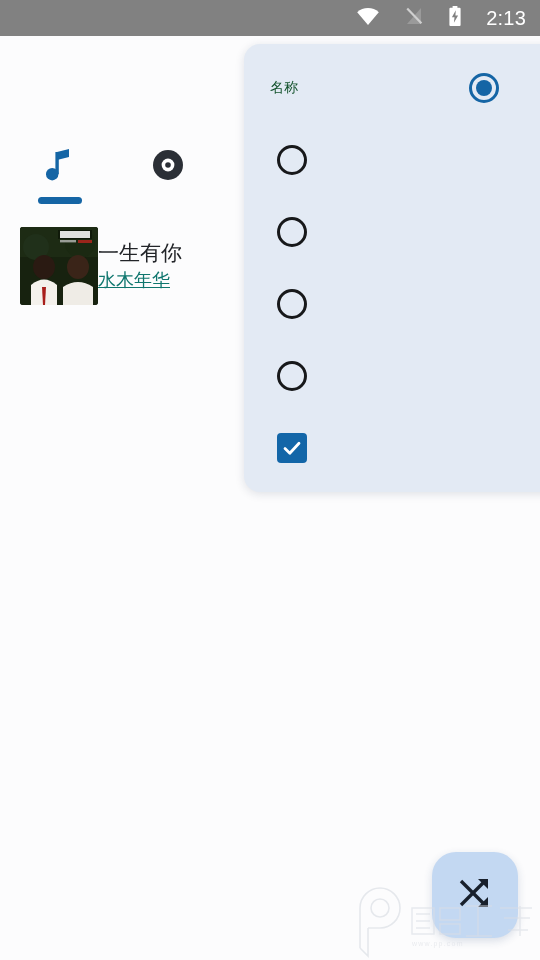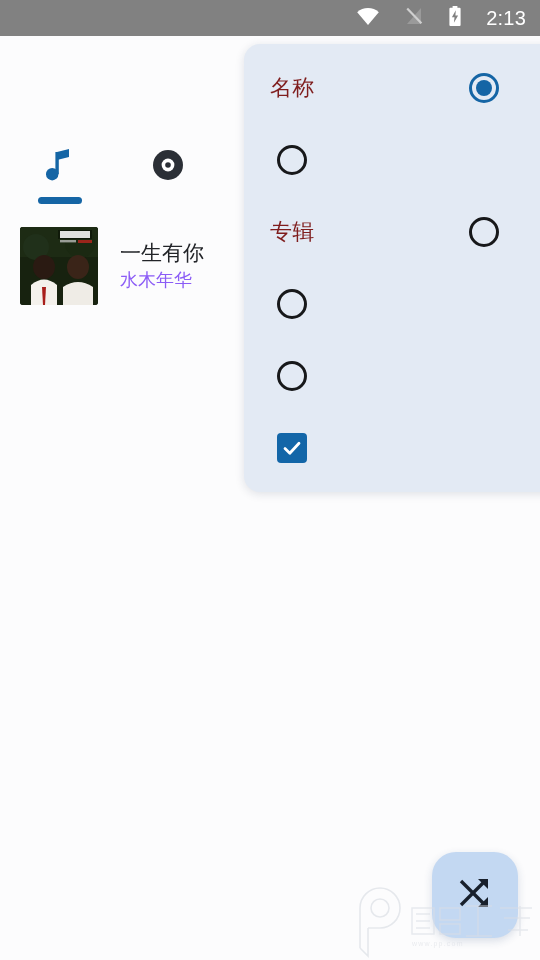--- a/index.html
+++ b/index.html
@@ -45,38 +45,38 @@
     border-radius:4px; background:#1565a5;
   }
 
   
   #song-list { position:absolute; left:0; top:222px; width:244px; }
   .song-row { display:flex; align-items:center; height:88px; padding-left:20px; cursor:pointer; }
   .album-art {
     width:78px; height:78px; border-radius:3px; overflow:hidden;
     flex:0 0 auto; position:relative; background:#1d2a1c;
   }
-  .song-text { margin-left:22px; min-width:0; }
+  .song-text { min-width:0; }
   .song-title { font-size:21px; color:#222428; line-height:1.25; white-space:nowrap; }
-  .song-artist { font-size:18px; color:#8b5cf6; line-height:1.3; margin-top:3px; white-space:nowrap; }
+  .song-artist { font-size:18px; color:#0f766e; line-height:1.3; margin-top:3px; white-space:nowrap;text-decoration:underline; }
 
   
   #sort-menu {
     position:absolute; left:244px; top:44px; width:310px;
     background:#e3eaf4;
     border-top-left-radius:16px; border-bottom-left-radius:16px;
     box-shadow:0 2px 10px rgba(20,40,70,.13);
     padding:8px 0;
   }
   .menu-item {
     height:72px; display:flex; align-items:center;
     padding:0 0 0 26px; cursor:pointer;
   }
   .menu-label {
-    flex:1 1 auto; font-size:22px; color:#7f1d1d;
+    flex:1 1 auto; font-size:14px; color:#14532d;
     white-space:nowrap; letter-spacing:.2px;
   }
   .ctrl-slot { width:92px; flex:0 0 auto; display:flex; align-items:center; justify-content:flex-start; padding-left:7px; }
   .radio { width:30px; height:30px; border-radius:50%; border:3px solid #17181a; box-sizing:border-box; }
   .radio.checked { border-color:#1565a5; position:relative; }
   .radio.checked::after {
     content:""; position:absolute; left:50%; top:50%;
     width:16px; height:16px; margin:-8px 0 0 -8px;
     border-radius:50%; background:#1565a5;
   }
@@ -183,21 +183,20 @@
       </span>
     </div>
 
     <div class="menu-item">
       <span class="ctrl-slot">
         <span class="radio"></span>
       </span>
     </div>
 
     <div class="menu-item">
-      <span class="menu-label">专辑</span>
       <span class="ctrl-slot">
         <span class="radio"></span>
       </span>
     </div>
 
     <div class="menu-item">
       <span class="ctrl-slot">
         <span class="radio"></span>
       </span>
     </div>

